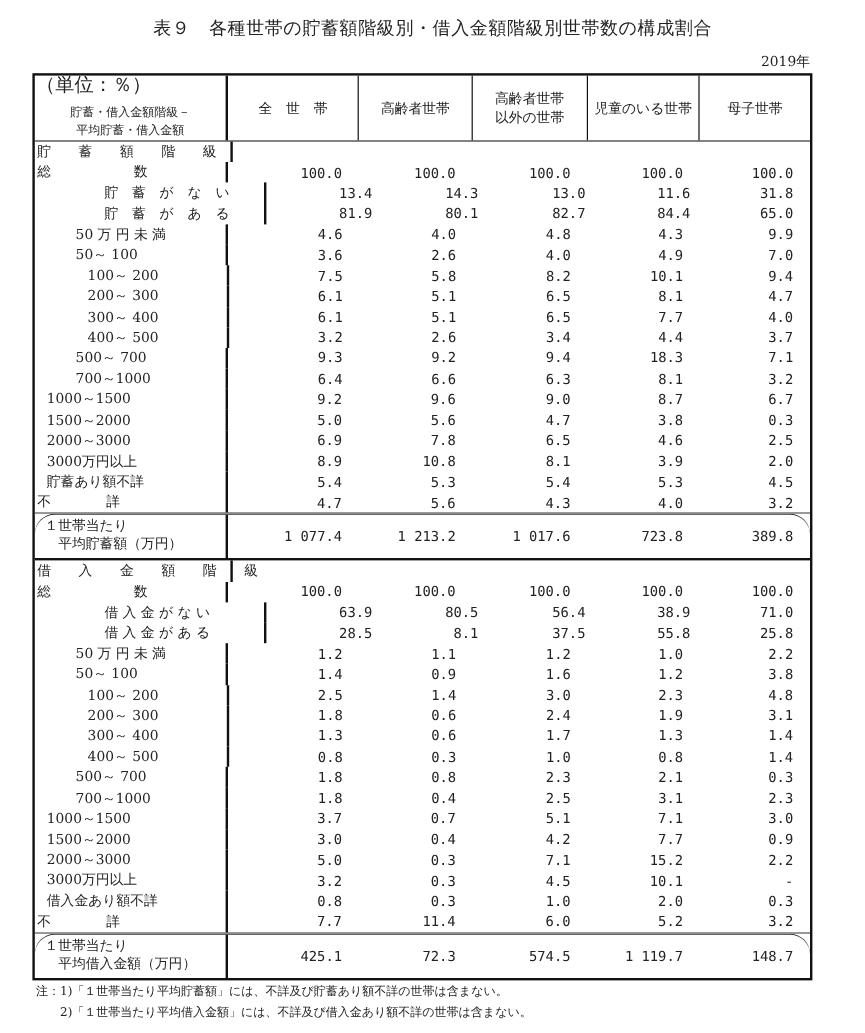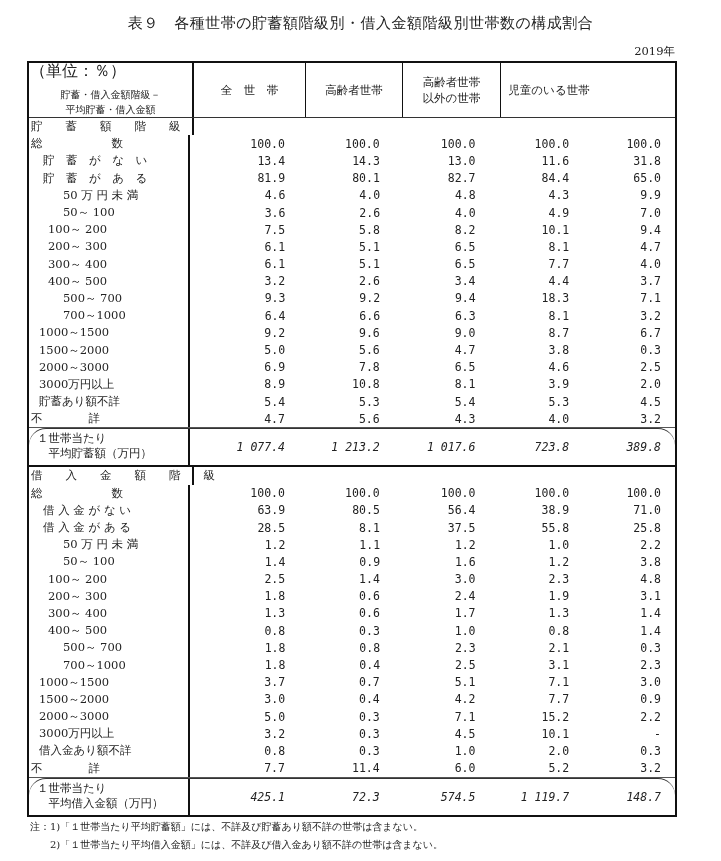--- a/index.html
+++ b/index.html
@@ -14,27 +14,27 @@
   .hdr .hc:last-child { border-right:none; }
   .w1 { width:112px; } .w2 { width:97px; } .w3 { width:98px; } .w4 { width:96px; } .w5 { width:94px; }
   .sec { border-bottom:2px solid #111; }
   .sec:last-child { border-bottom:none; }
   .row { display:flex; height:17.2px; align-items:center; font-size:12px; }
   .row .lab { width:165px; border-right:2px solid #111; box-sizing:border-box; height:100%; display:flex; align-items:center; white-space:pre; font-size:11.5px; }
   .row .v { box-sizing:border-box; text-align:right; padding-right:14px; font-family:"DejaVu Sans Mono","Liberation Mono",monospace; font-size:11.5px; }
   .row.ul { border-bottom:1px solid #555; }
   .avg { display:flex; height:36px; border-top:1.5px solid #333; font-size:12px;border-radius:17px; }
   .avg .lab { width:165px; border-right:2px solid #111; box-sizing:border-box; font-size:11.5px; line-height:15px; padding-top:2px; padding-left:8px; white-space:pre; }
-  .avg .v { box-sizing:border-box; text-align:right; padding-right:14px; display:flex; align-items:center; justify-content:flex-end; font-family:"DejaVu Sans Mono","Liberation Mono",monospace; font-size:11.5px;font-style:italic; }
+  .avg .v { box-sizing:border-box; text-align:right; padding-right:14px; display:flex; align-items:center; justify-content:flex-end; font-family:"DejaVu Sans Mono","Liberation Mono",monospace; font-size:11.5px; }
   .notes { position:absolute; top:818px; left:30px; font-size:10px; line-height:18px; }
   .notes .n2 { padding-left:20px; }
   .i0 { padding-left:2px; letter-spacing:0; }
-  .i1 { padding-left:14px; }
+  .i1 { padding-left:14px;margin-left:44px; }
   .i2 { padding-left:34px; }
-  .i3 { padding-left:19px; }
+  .i3 { padding-left:44px; }
   .i4 { padding-left:10px; }
   .sechead { letter-spacing:0; }
 </style>
 </head>
 <body>
 
 <div class="title">表９　各種世帯の貯蓄額階級別・借入金額階級別世帯数の構成割合</div>
 <div class="unit">（単位：％）</div>
 <div class="year">2019年</div>
 
@@ -50,20 +50,23 @@
     <div class="hc w2">
         <span>高齢者世帯</span>
       </div>
     <div class="hc w3">
         <span>高齢者世帯</span>
         <span>以外の世帯</span>
       </div>
     <div class="hc w4">
         <span>児童のいる世帯</span>
       </div>
+    <div class="hc w5">
+        <span>母子世帯</span>
+      </div>
   </div>
 
   <div class="sec" id="sec-savings">
       <div class="row">
         <div class="lab i0 sechead">貯　　蓄　　額　　階　　級</div>
       </div>
       <div class="row">
         <div class="lab i0">総　　　　　　数</div>
         <div class="v w1">100.0</div>
         <div class="v w2">100.0</div>

